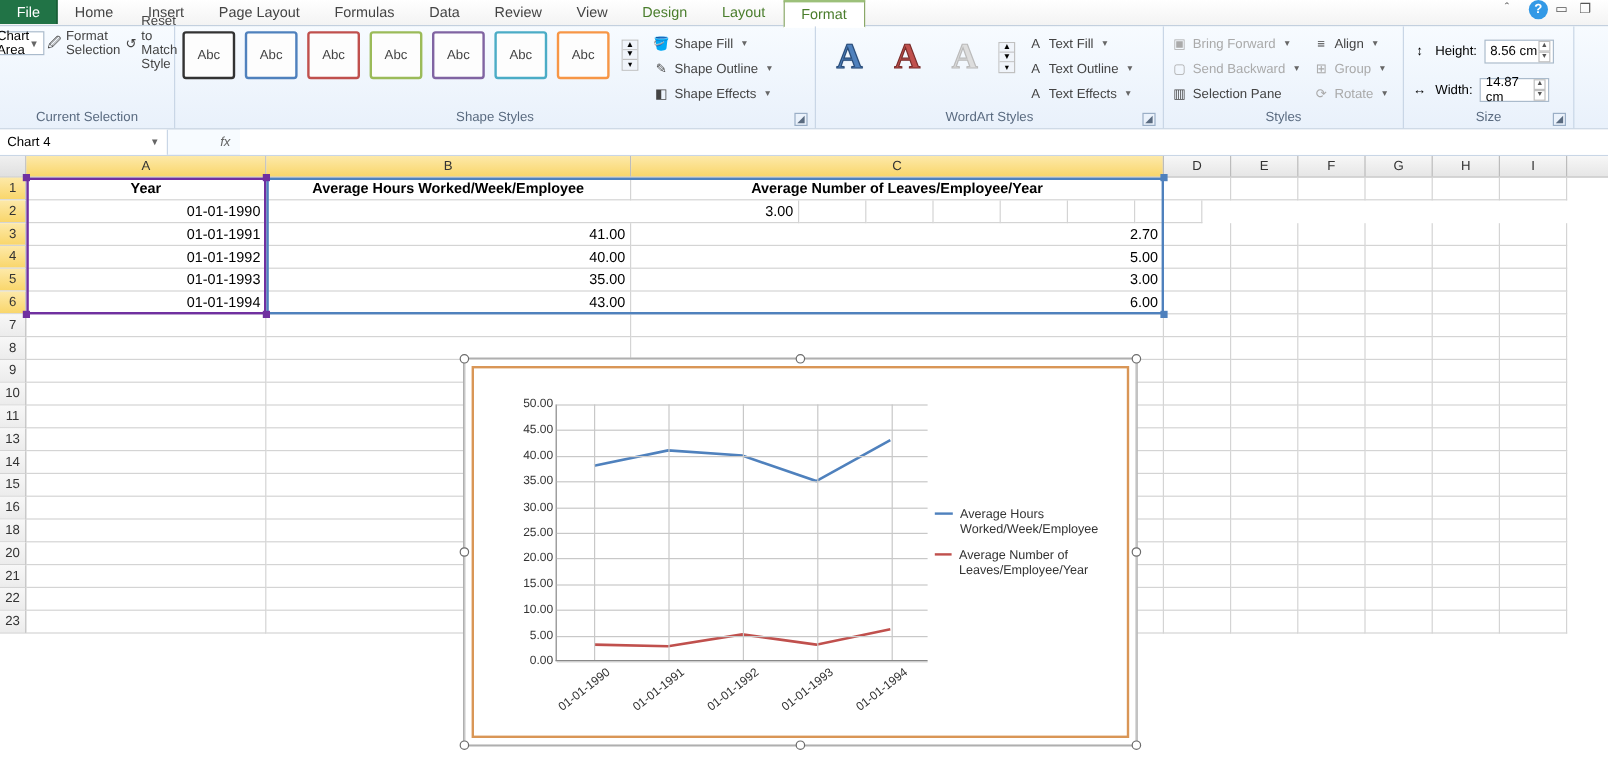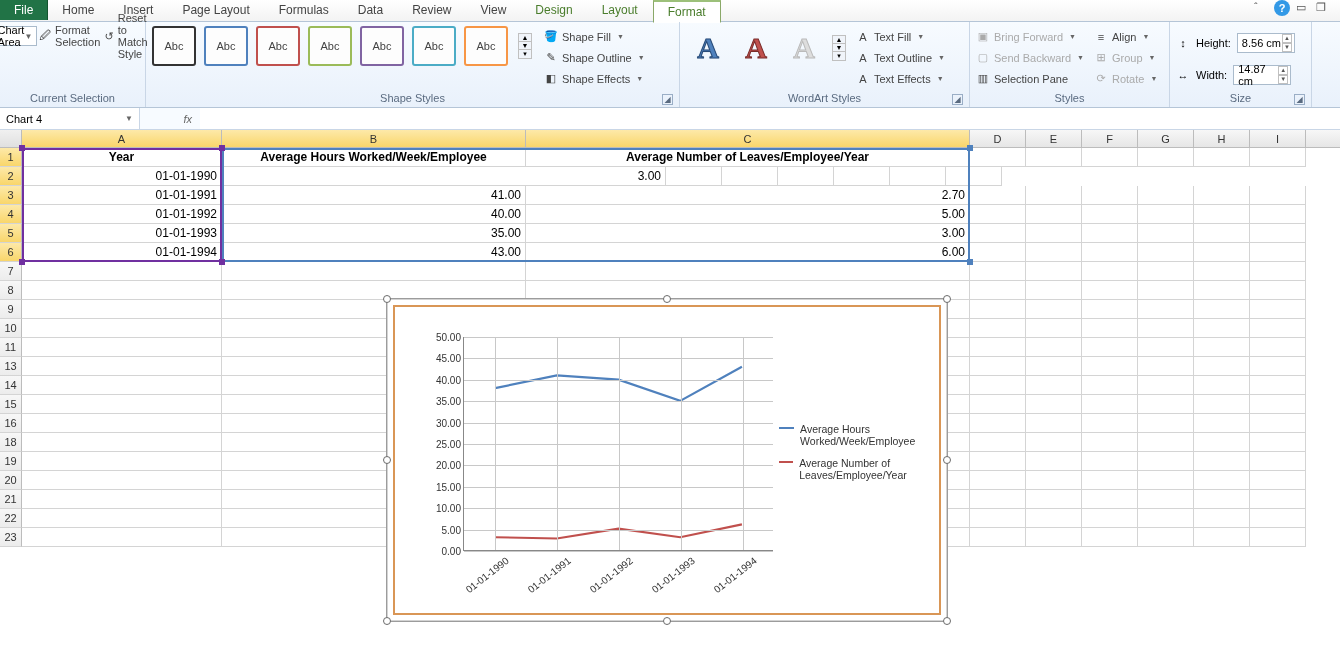--- a/index.html
+++ b/index.html
@@ -483,32 +483,20 @@
         <div class="cell wC "></div>
         <div class="cell wD "></div>
         <div class="cell wE "></div>
         <div class="cell wF "></div>
         <div class="cell wG "></div>
         <div class="cell wH "></div>
         <div class="cell wI "></div>
       </div>
       <div class="row">
         <div class="rh">18</div>
-        <div class="cell wA "></div>
-        <div class="cell wB "></div>
-        <div class="cell wC "></div>
-        <div class="cell wD "></div>
-        <div class="cell wE "></div>
-        <div class="cell wF "></div>
-        <div class="cell wG "></div>
-        <div class="cell wH "></div>
-        <div class="cell wI "></div>
-      </div>
-      <div class="row">
-        <div class="rh">19</div>
         <div class="cell wA "></div>
         <div class="cell wB "></div>
         <div class="cell wC "></div>
         <div class="cell wD "></div>
         <div class="cell wE "></div>
         <div class="cell wF "></div>
         <div class="cell wG "></div>
         <div class="cell wH "></div>
         <div class="cell wI "></div>
       </div>

